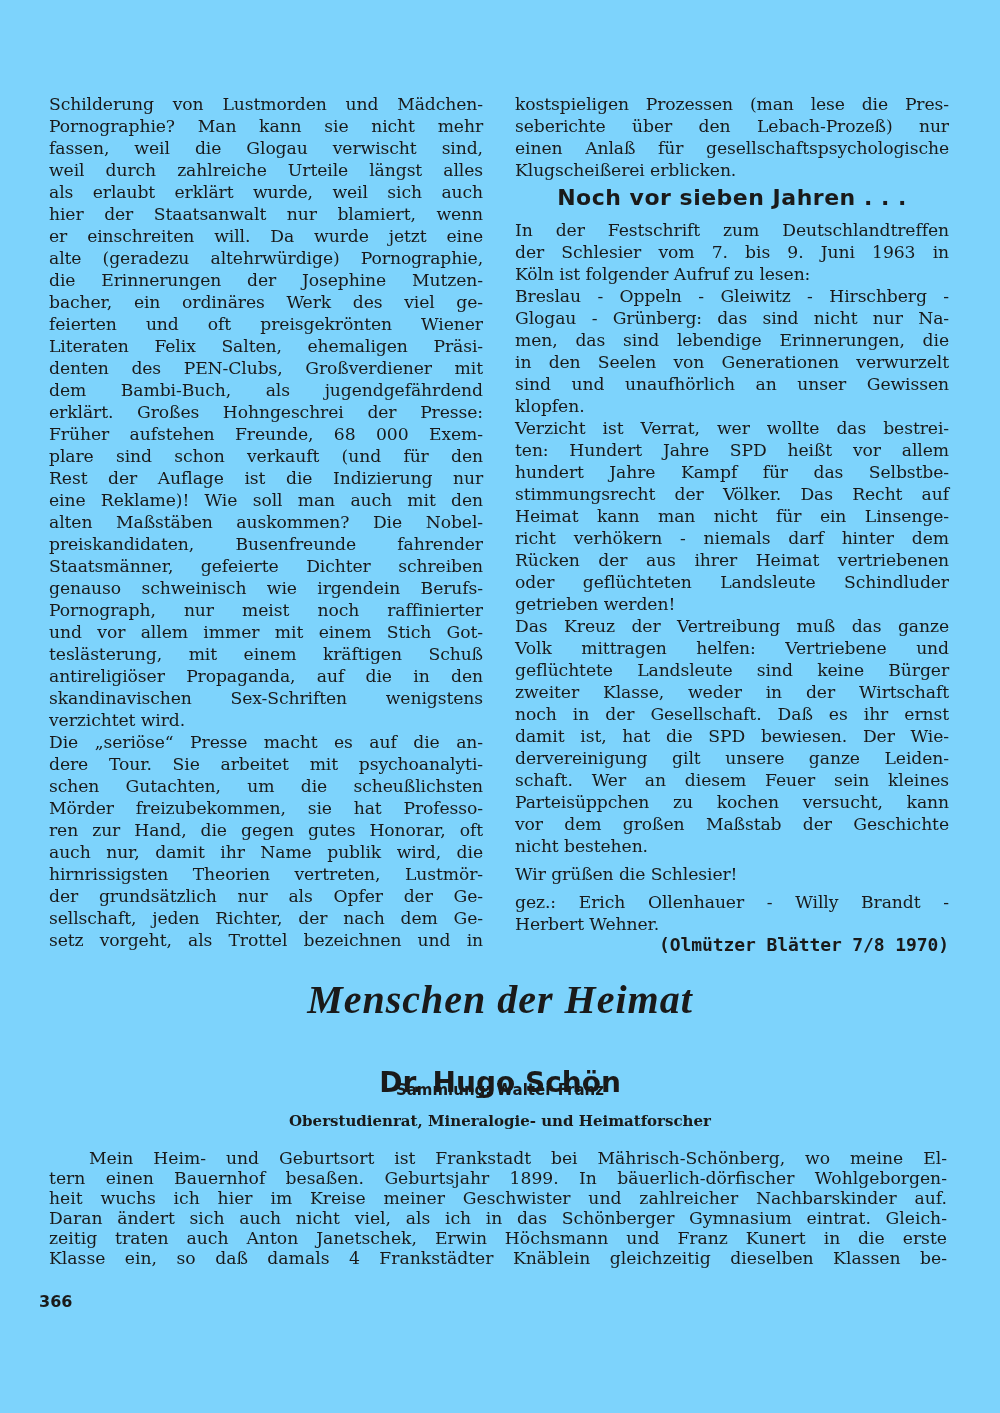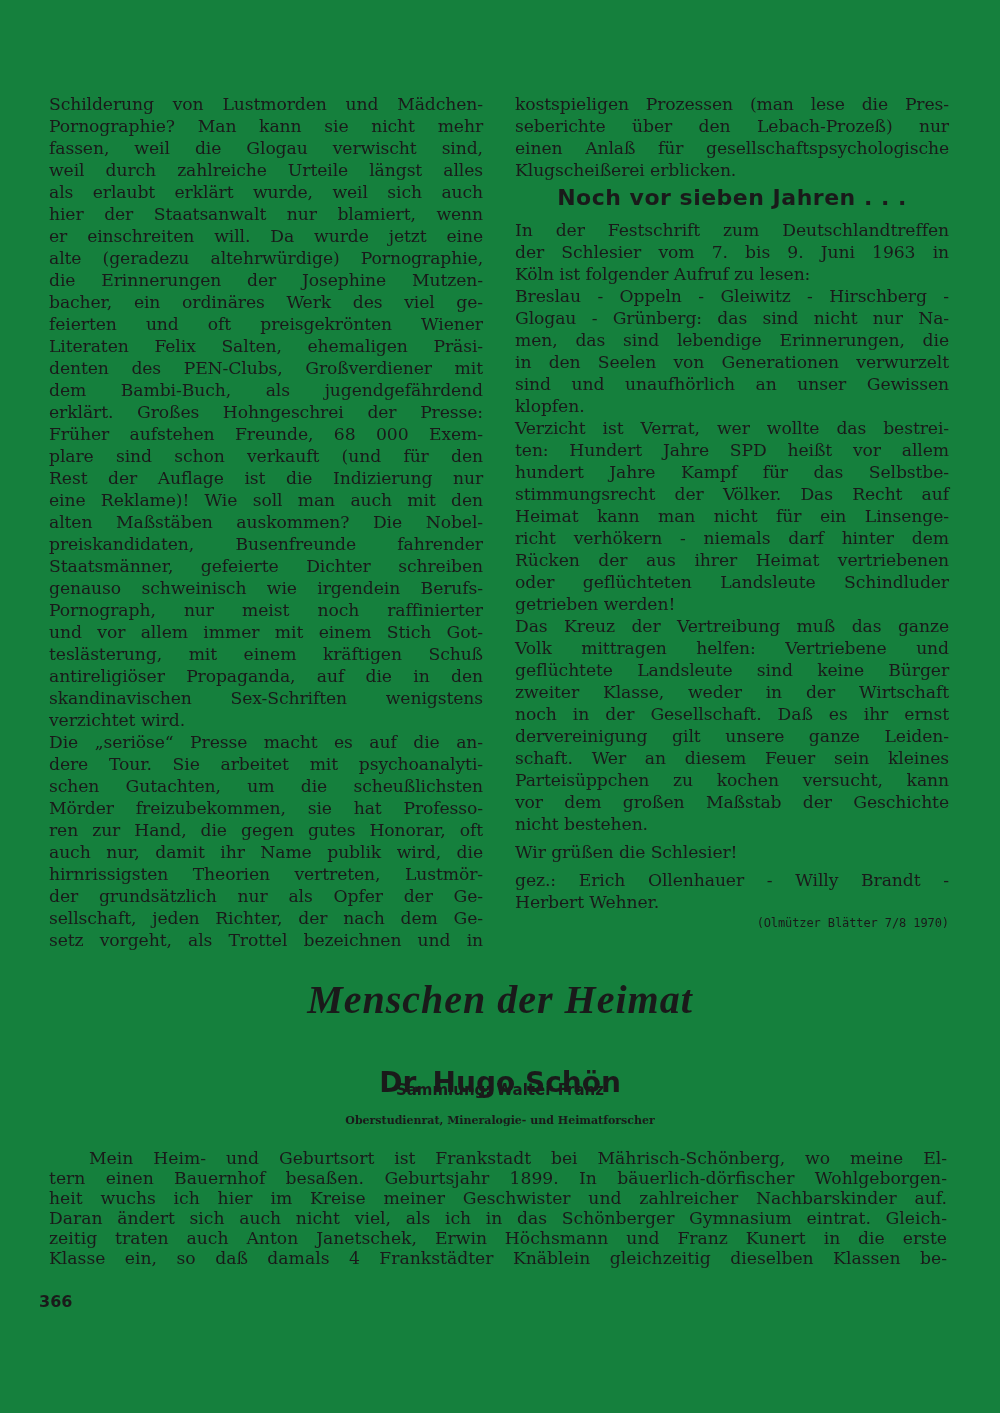--- a/index.html
+++ b/index.html
@@ -1,29 +1,29 @@
 <!DOCTYPE html>
 <html><head>
 <meta charset="utf-8">
 <style>
   html, body { margin: 0; padding: 0; background: #ffffff; }
   body { width: 1000px; height: 1413px; position: relative; overflow: hidden; color: #1a1a1a; }
-  .page { position: absolute; left: 0; top: 0; width: 1000px; height: 1413px; background: #15803d; }
+  .page { position: absolute; left: 0; top: 0; width: 1000px; height: 1413px; background: #7dd3fc; }
   .col { position: absolute; font-family: "DejaVu Serif", serif; font-size: 17.2px; line-height: 22px; letter-spacing: -0.1px; }
   .col-left { left: 49px; top: 93px; width: 434px; }
   .col-right { left: 515px; top: 93px; width: 434px; }
   .line { display: block; white-space: nowrap; text-align: justify; text-align-last: justify; height: 22px; overflow: visible; }
   .line.last { text-align-last: left; }
   .gap { height: 6px; }
   .heading-fraktur { font-family: "DejaVu Sans", sans-serif; font-weight: bold; font-size: 22px; text-align: center; height: 34px; line-height: 34px; margin-bottom: 4px; letter-spacing: 0.5px; }
-  .source { text-align: right; font-size: 12px; font-family: "DejaVu Sans Mono", monospace; font-weight: normal; height: 20px; line-height: 20px; }
+  .source { text-align: right; font-size: 18px; font-family: "DejaVu Sans Mono", monospace; font-weight: bold; height: 20px; line-height: 20px; }
   .section-title { position: absolute; left: 0; width: 1000px; text-align: center; top: 975px; font-family: Liberation Serif, serif; font-weight: bold; font-style: italic; font-size: 40px; line-height: 50px; letter-spacing: 1px; }
   .section-sub { position: absolute; left: 0; width: 1000px; text-align: center; top: 1080px; font-family: "DejaVu Sans", sans-serif; font-weight: bold; font-size: 15px; line-height: 20px; }
   .person-name { position: absolute; left: 0; width: 1000px; text-align: center; top: 1063px; font-family: "DejaVu Sans", sans-serif; font-weight: bold; font-size: 28px; line-height: 40px; }
-  .person-role { position: absolute; left: 0; width: 1000px; text-align: center; top: 1110px; font-family: "DejaVu Serif", serif; font-weight: bold; font-size: 11px; line-height: 22px; }
+  .person-role { position: absolute; left: 0; width: 1000px; text-align: center; top: 1110px; font-family: "DejaVu Serif", serif; font-weight: bold; font-size: 15px; line-height: 22px; }
   .bio { position: absolute; left: 49px; top: 1148px; width: 898px; font-family: "DejaVu Serif", serif; font-size: 17.2px; line-height: 20px; }
   .bio .line { height: 20px; }
   .bio .indent { padding-left: 40px; }
   .page-number { position: absolute; left: 39px; top: 1292px; font-family: "DejaVu Sans", sans-serif; font-weight: bold; font-size: 16px; line-height: 20px; }
 </style>
 </head>
 <body>
 
 <div class="page">
 
@@ -93,20 +93,21 @@
     <span class="line">Heimat kann man nicht für ein Linsenge-</span>
     <span class="line">richt verhökern - niemals darf hinter dem</span>
     <span class="line">Rücken der aus ihrer Heimat vertriebenen</span>
     <span class="line">oder geflüchteten Landsleute Schindluder</span>
     <span class="line last">getrieben werden!</span>
     <span class="line">Das Kreuz der Vertreibung muß das ganze</span>
     <span class="line">Volk mittragen helfen: Vertriebene und</span>
     <span class="line">geflüchtete Landsleute sind keine Bürger</span>
     <span class="line">zweiter Klasse, weder in der Wirtschaft</span>
     <span class="line">noch in der Gesellschaft. Daß es ihr ernst</span>
+    <span class="line">damit ist, hat die SPD bewiesen. Der Wie-</span>
     <span class="line">dervereinigung gilt unsere ganze Leiden-</span>
     <span class="line">schaft. Wer an diesem Feuer sein kleines</span>
     <span class="line">Parteisüppchen zu kochen versucht, kann</span>
     <span class="line">vor dem großen Maßstab der Geschichte</span>
     <span class="line last">nicht bestehen.</span>
     <div class="gap"></div>
     <span class="line last">Wir grüßen die Schlesier!</span>
     <div class="gap"></div>
     <span class="line">gez.: Erich Ollenhauer - Willy Brandt -</span>
     <span class="line last">Herbert Wehner.</span>

